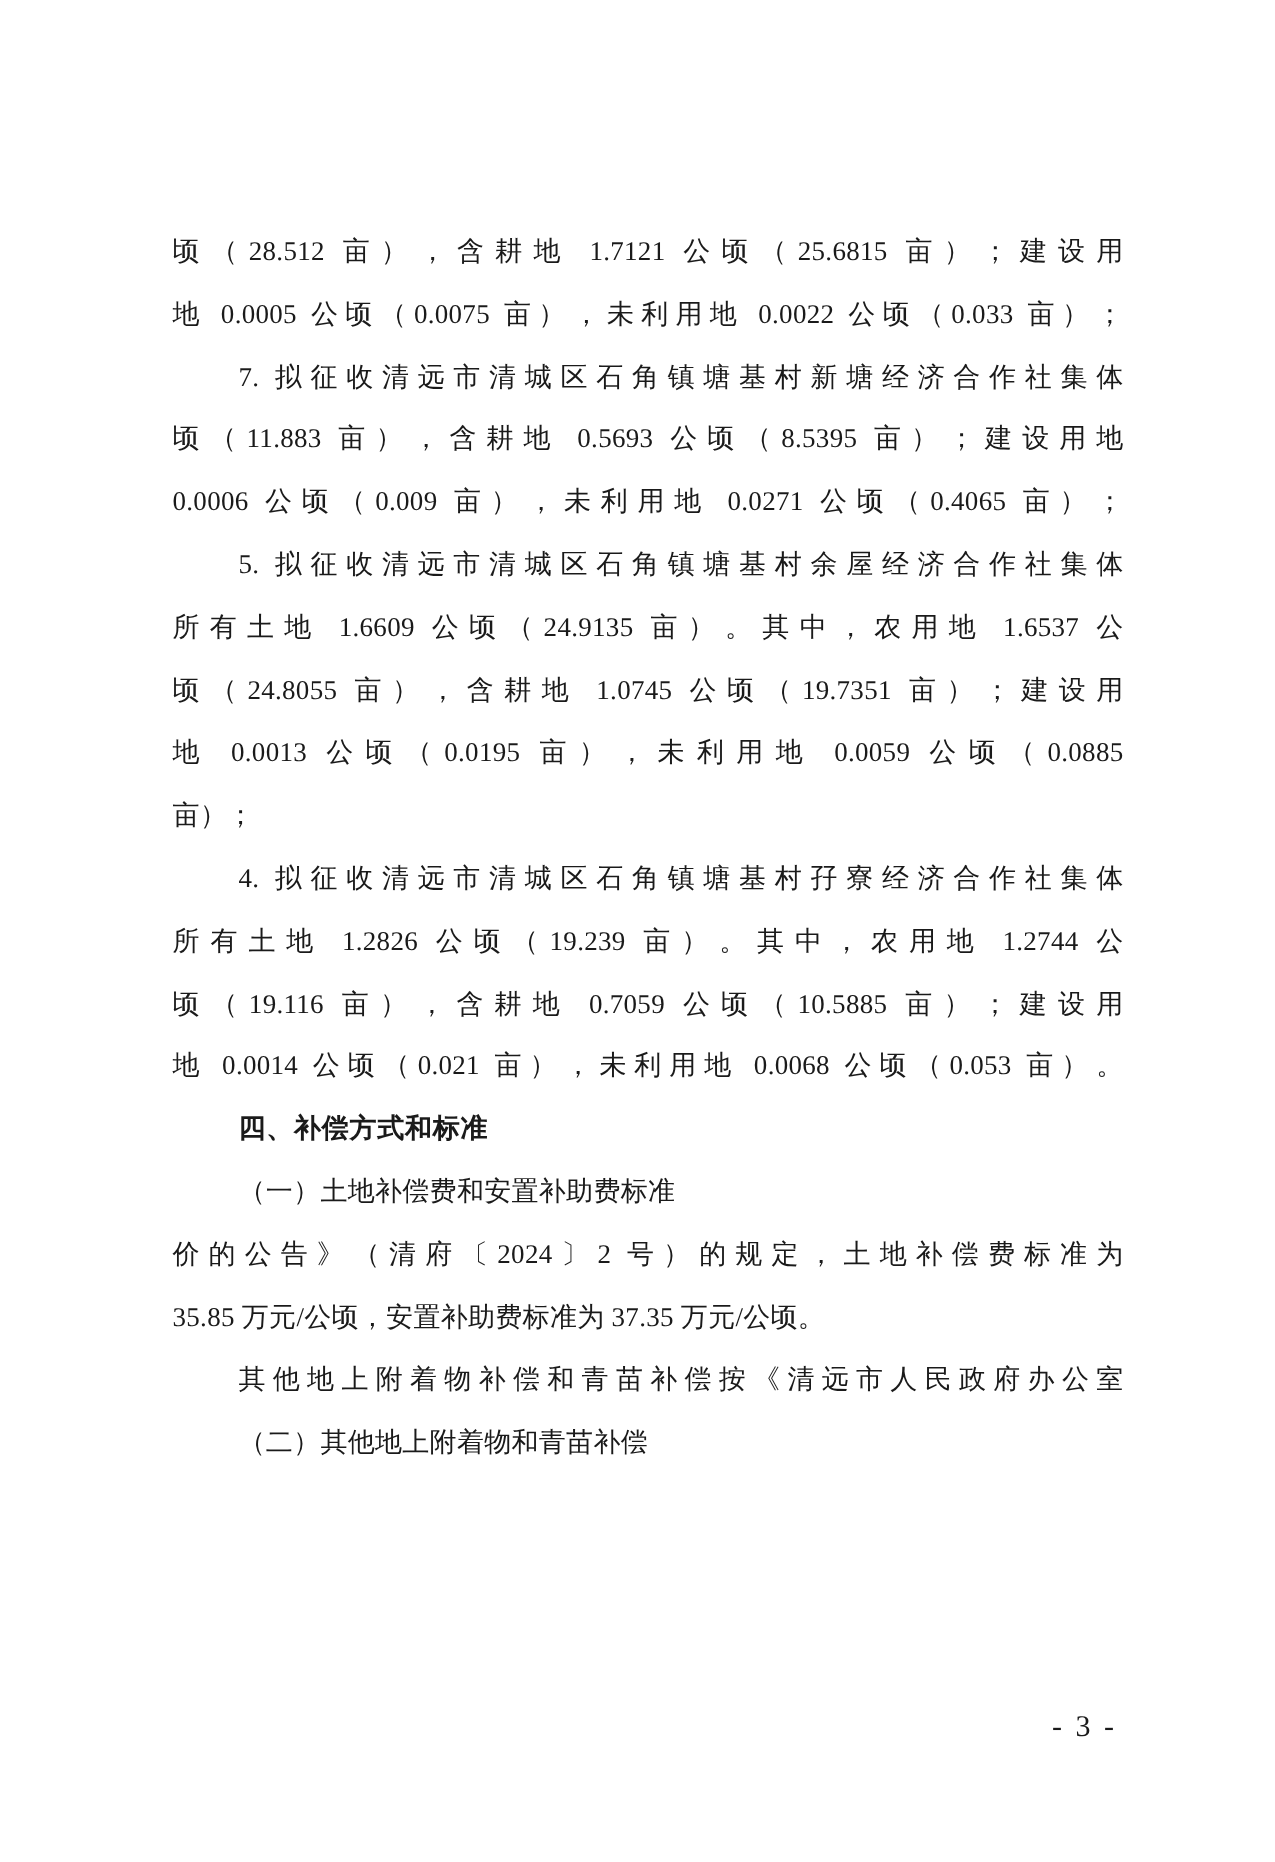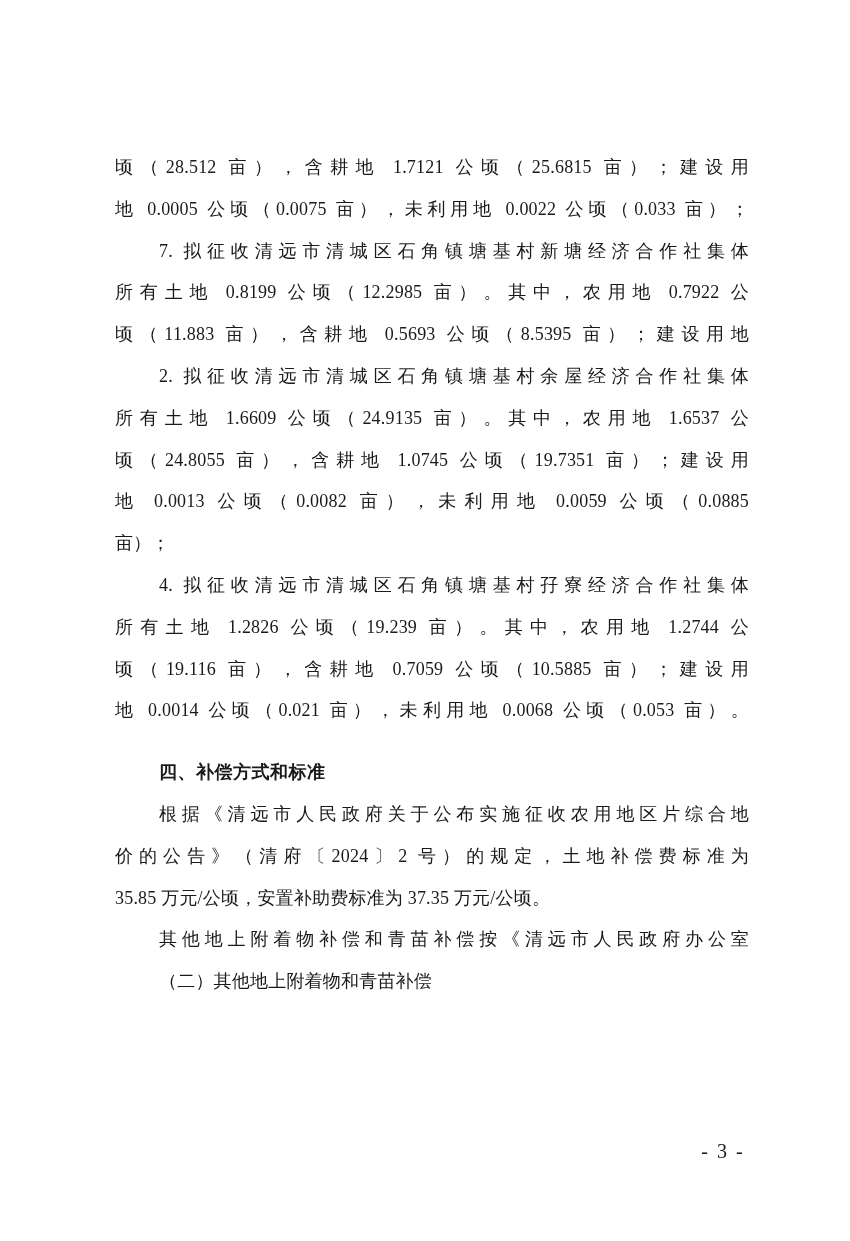--- a/index.html
+++ b/index.html
@@ -33,21 +33,20 @@
     text-align: justify;
     text-align-last: justify;
   }
   .line.indent {
     text-indent: 44px;
   }
   .line.h1 {
     font-family: "Liberation Sans", "DejaVu Sans", sans-serif;
     font-weight: 700;
     letter-spacing: 0.5px;
-    margin-top: 20px;
   }
   .line.h2 {
     font-family: "Liberation Serif", "DejaVu Serif", serif;
     font-weight: 400;
   }
   .page-num {
     position: absolute;
     top: 1139px;
     left: 694px;
     width: 58px;
@@ -59,32 +58,32 @@
   }
 </style>
 </head>
 <body style="--page-bg: #ffffff; --ink: #1a1a1a;">
 
 <div class="page">
   <div class="doc">
       <div class="line  justify">顷（28.512 亩），含耕地 1.7121 公顷（25.6815 亩）；建设用</div>
       <div class="line  justify">地 0.0005 公顷（0.0075 亩），未利用地 0.0022 公顷（0.033 亩）；</div>
       <div class="line  indent justify">7. 拟征收清远市清城区石角镇塘基村新塘经济合作社集体</div>
-      <div class="line  justify">所有土地 0.8199 公顷（12.2985 亩）。其中，农用地 0.7922 公</div>
       <div class="line  justify">顷（11.883 亩），含耕地 0.5693 公顷（8.5395 亩）；建设用地</div>
-      <div class="line  indent justify">2. 拟征收清远市清城区石角镇塘基村余屋经济合作社集体</div>
+      <div class="line  justify">0.0006 公顷（0.009 亩），未利用地 0.0271 公顷（0.4065 亩）；</div>
+      <div class="line  indent justify">5. 拟征收清远市清城区石角镇塘基村余屋经济合作社集体</div>
       <div class="line  justify">所有土地 1.6609 公顷（24.9135 亩）。其中，农用地 1.6537 公</div>
       <div class="line  justify">顷（24.8055 亩），含耕地 1.0745 公顷（19.7351 亩）；建设用</div>
-      <div class="line  justify">地 0.0013 公顷（0.0082 亩），未利用地 0.0059 公顷（0.0885</div>
+      <div class="line  justify">地 0.0013 公顷（0.0195 亩），未利用地 0.0059 公顷（0.0885</div>
       <div class="line ">亩）；</div>
       <div class="line  indent justify">4. 拟征收清远市清城区石角镇塘基村孖寮经济合作社集体</div>
       <div class="line  justify">所有土地 1.2826 公顷（19.239 亩）。其中，农用地 1.2744 公</div>
       <div class="line  justify">顷（19.116 亩），含耕地 0.7059 公顷（10.5885 亩）；建设用</div>
       <div class="line  justify">地 0.0014 公顷（0.021 亩），未利用地 0.0068 公顷（0.053 亩）。</div>
       <div class="line h1 indent">四、补偿方式和标准</div>
-      <div class="line  indent justify">根据《清远市人民政府关于公布实施征收农用地区片综合地</div>
+      <div class="line h2 indent">（一）土地补偿费和安置补助费标准</div>
       <div class="line  justify">价的公告》（清府〔2024〕2 号）的规定，土地补偿费标准为</div>
       <div class="line ">35.85 万元/公顷，安置补助费标准为 37.35 万元/公顷。</div>
       <div class="line  indent justify">其他地上附着物补偿和青苗补偿按《清远市人民政府办公室</div>
       <div class="line h2 indent">（二）其他地上附着物和青苗补偿</div>
     </div>
   <div class="page-num">- 3 -</div>
 </div>
 
 </body></html>

